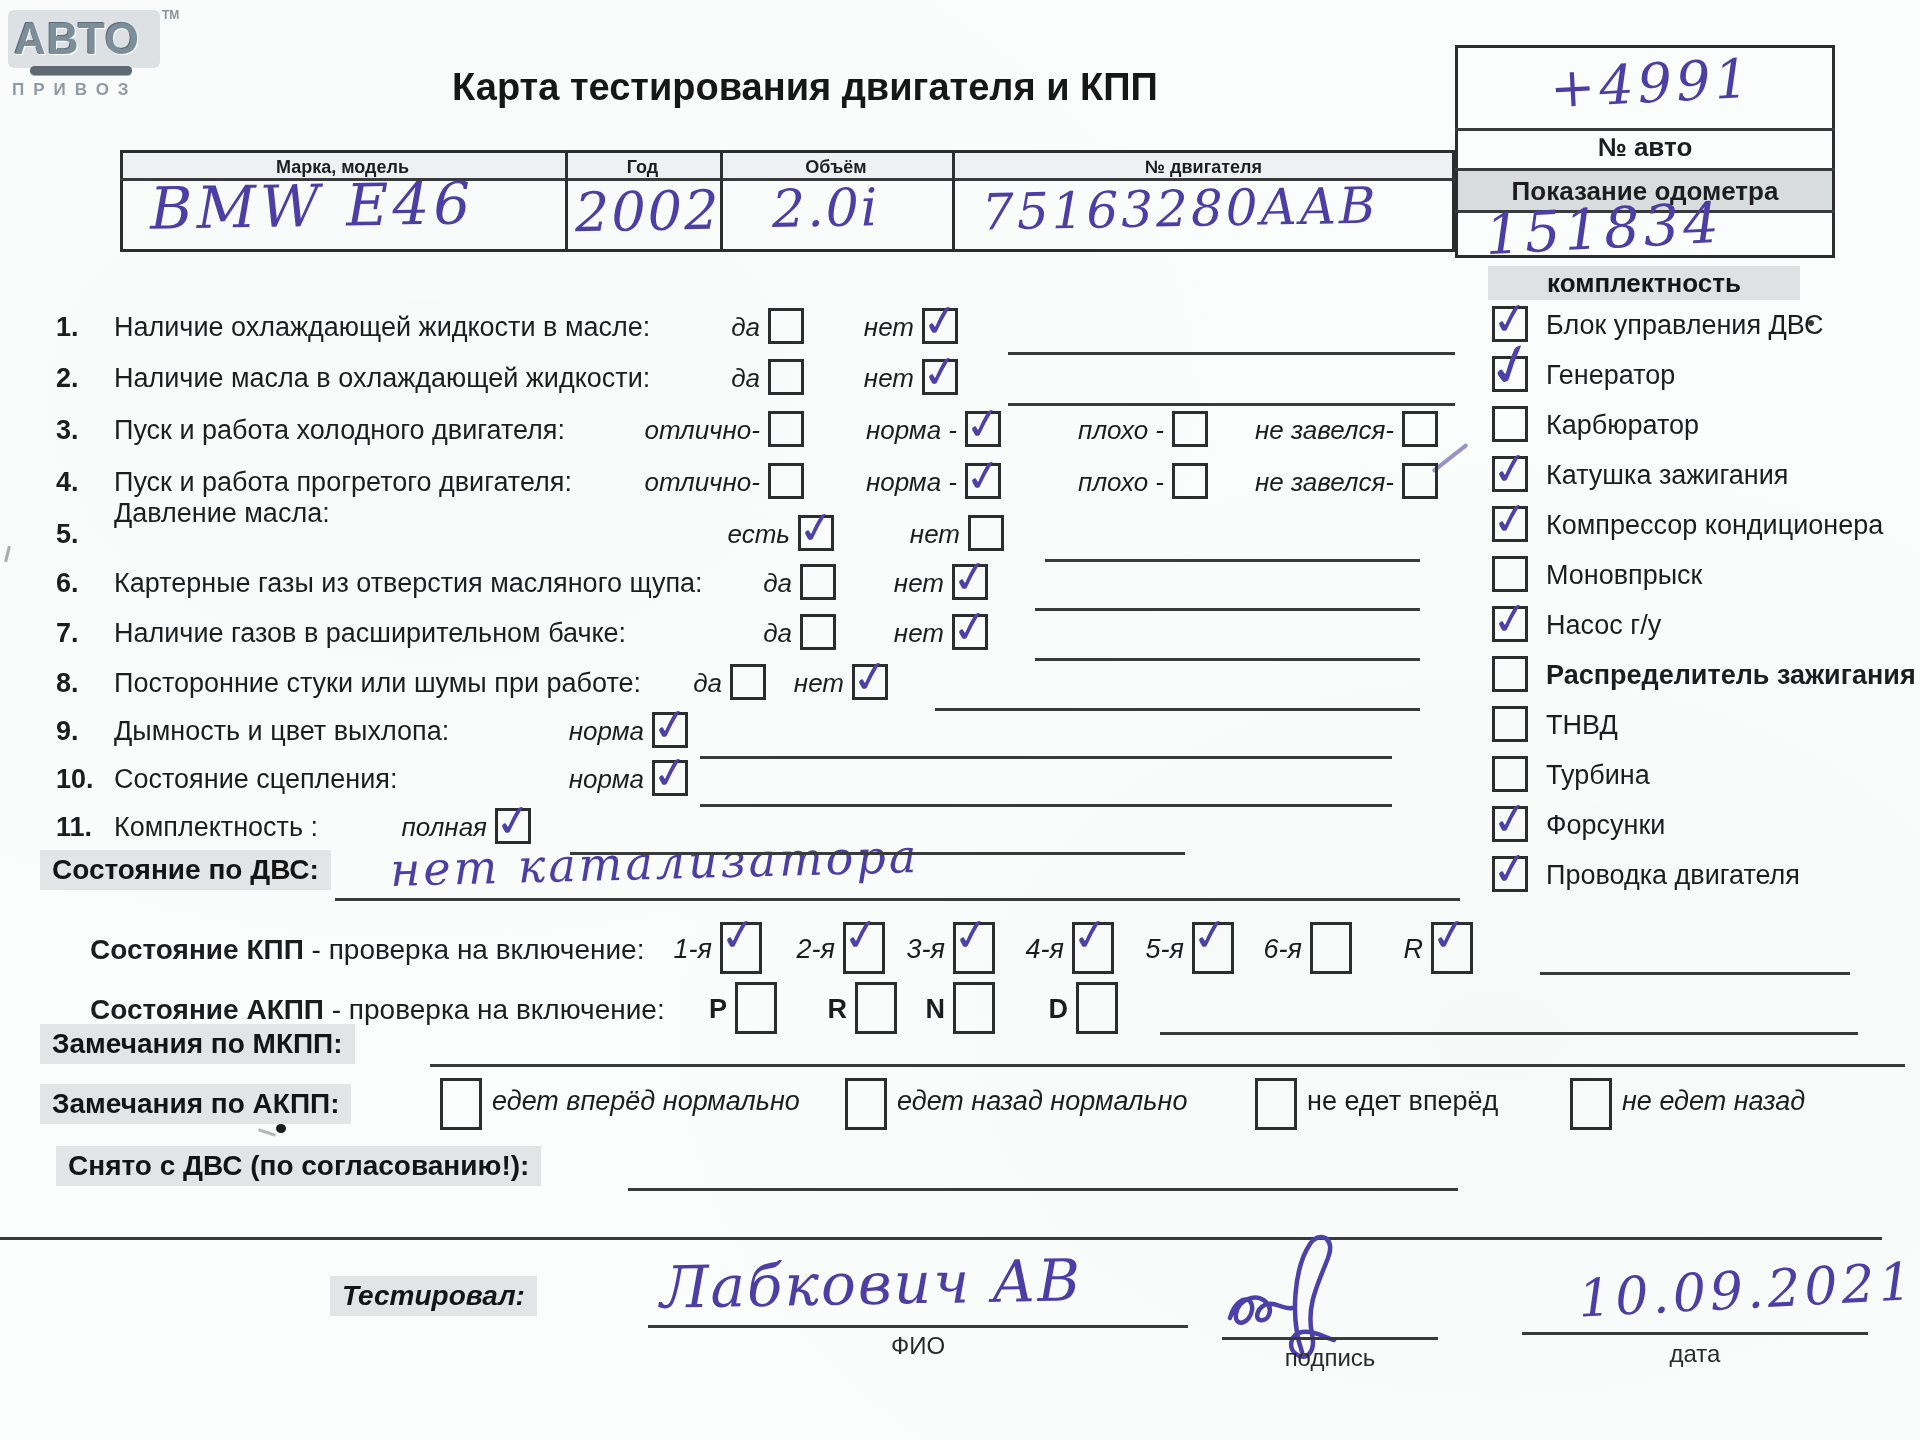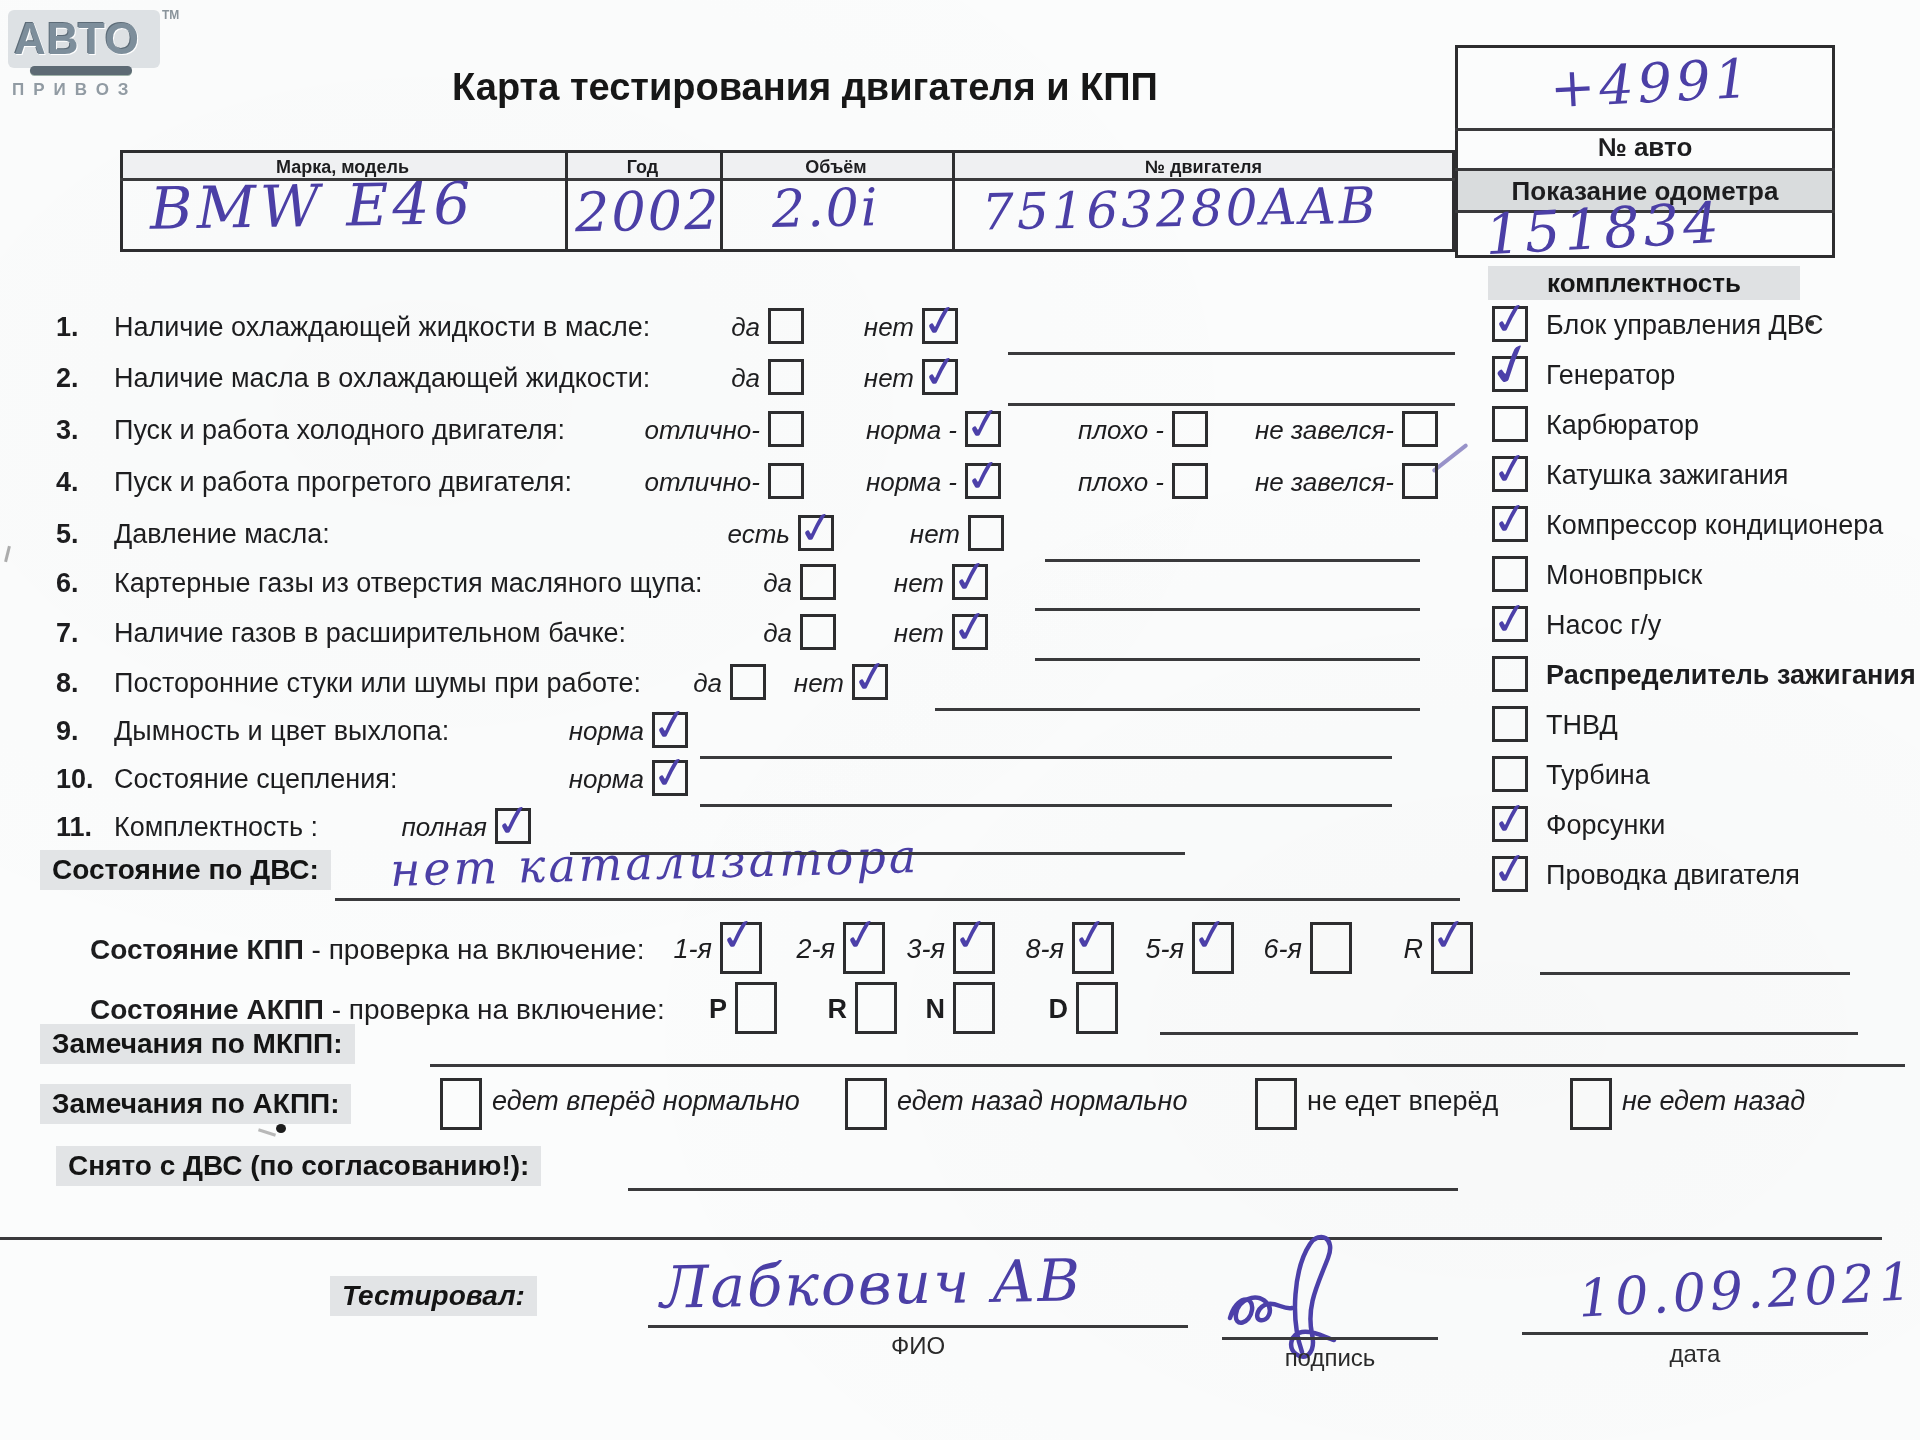--- a/index.html
+++ b/index.html
@@ -164,21 +164,21 @@
     <span class="cb" style="left: 768px; top: 463px;"></span>
     <span class="optlabel" style="left: 725px; top: 467px;">норма -</span>
     <span class="cb" style="left: 965px; top: 463px;">
       <span class="check">✓</span>
     </span>
     <span class="optlabel" style="left: 932px; top: 467px;">плохо -</span>
     <span class="cb" style="left: 1172px; top: 463px;"></span>
     <span class="optlabel" style="left: 1162px; top: 467px;">не завелся-</span>
     <span class="cb" style="left: 1402px; top: 463px;"></span>
     <span class="itemnum" style="left: 56px; top: 519px;">5.</span>
-    <span class="itemlabel" style="left: 114px; top: 519px;">Давление масла:</span>
+    <span class="itemlabel" style="left: 114px; top: 498px;">Давление масла:</span>
     <span class="optlabel" style="left: 558px; top: 519px;">есть</span>
     <span class="cb" style="left: 798px; top: 515px;">
       <span class="check">✓</span>
     </span>
     <span class="optlabel" style="left: 728px; top: 519px;">нет</span>
     <span class="cb" style="left: 968px; top: 515px;"></span>
     <div class="hline" style="left: 1045px; top: 559px; width: 375px;"></div>
     <span class="itemnum" style="left: 56px; top: 568px;">6.</span>
     <span class="itemlabel" style="left: 114px; top: 568px;">Картерные газы из отверстия масляного щупа:</span>
     <span class="optlabel" style="left: 560px; top: 568px;">да</span>
@@ -270,21 +270,21 @@
       <span class="check">✓</span>
     </span>
     <span class="gearlabel" style="left: 723px; top: 934px;">2-я</span>
     <span class="cb tall" style="left: 843px; top: 922px;">
       <span class="check">✓</span>
     </span>
     <span class="gearlabel" style="left: 833px; top: 934px;">3-я</span>
     <span class="cb tall" style="left: 953px; top: 922px;">
       <span class="check">✓</span>
     </span>
-    <span class="gearlabel" style="left: 952px; top: 934px;">8-я</span>
+    <span class="gearlabel" style="left: 952px; top: 934px;">4-я</span>
     <span class="cb tall" style="left: 1072px; top: 922px;">
       <span class="check">✓</span>
     </span>
     <span class="gearlabel" style="left: 1072px; top: 934px;">5-я</span>
     <span class="cb tall" style="left: 1192px; top: 922px;">
       <span class="check">✓</span>
     </span>
     <span class="gearlabel" style="left: 1190px; top: 934px;">6-я</span>
     <span class="cb tall" style="left: 1310px; top: 922px;"></span>
     <span class="gearlabel" style="left: 1311px; top: 934px;">R</span>

